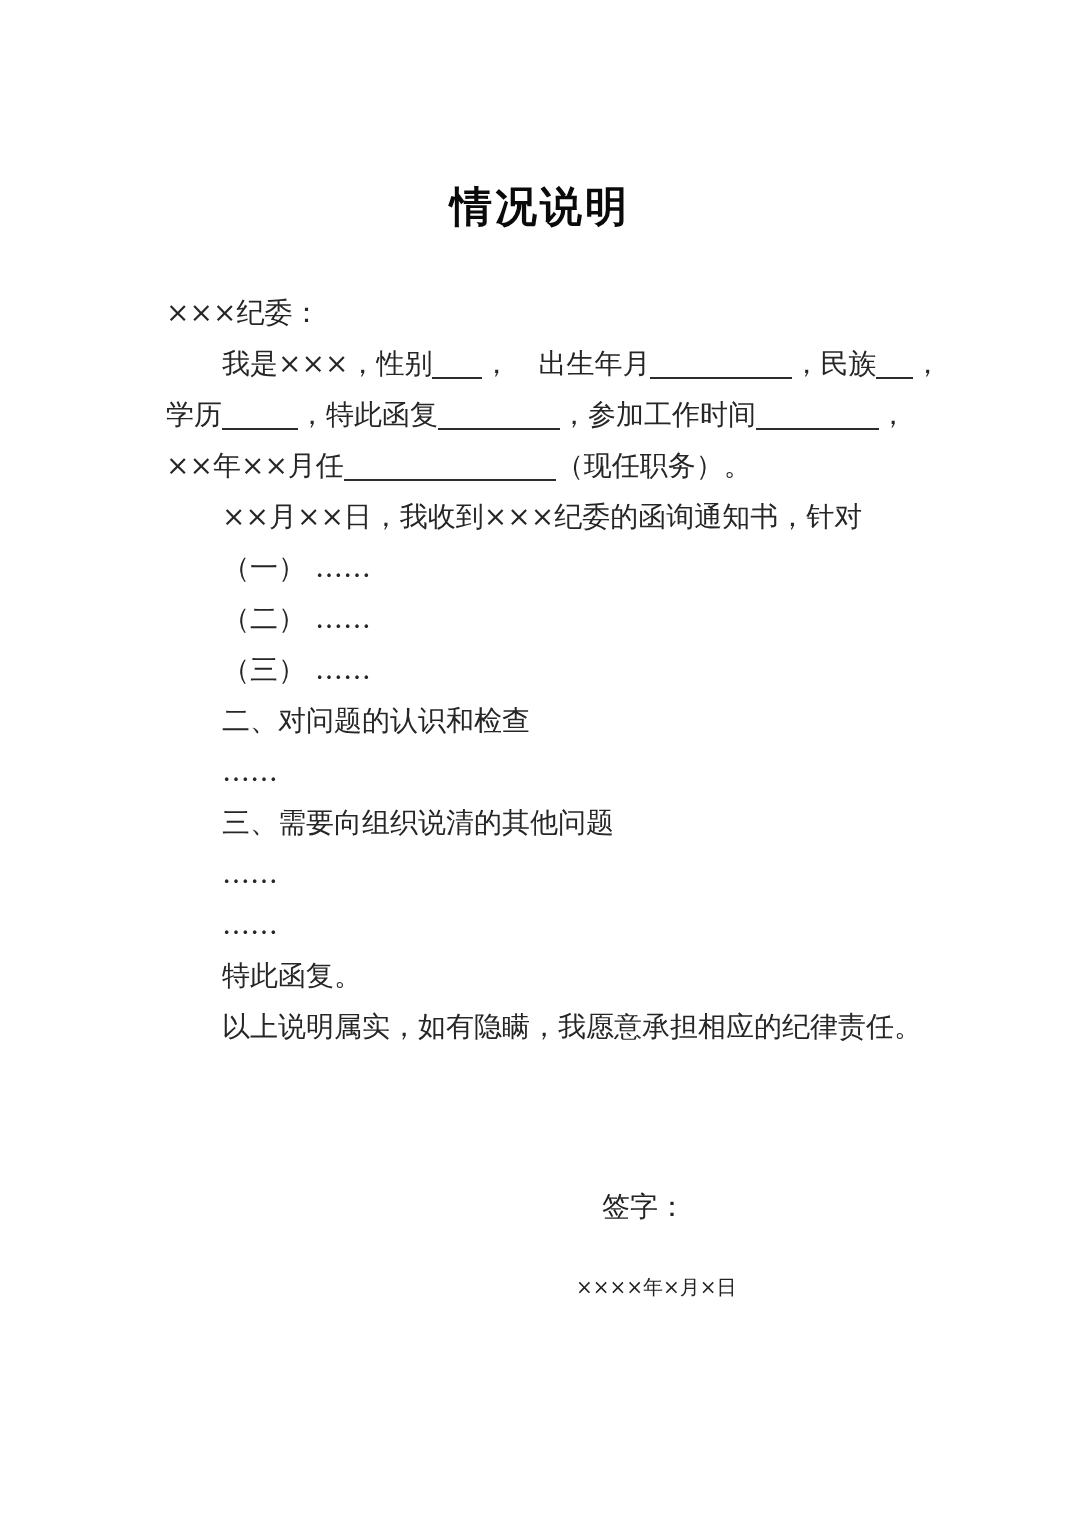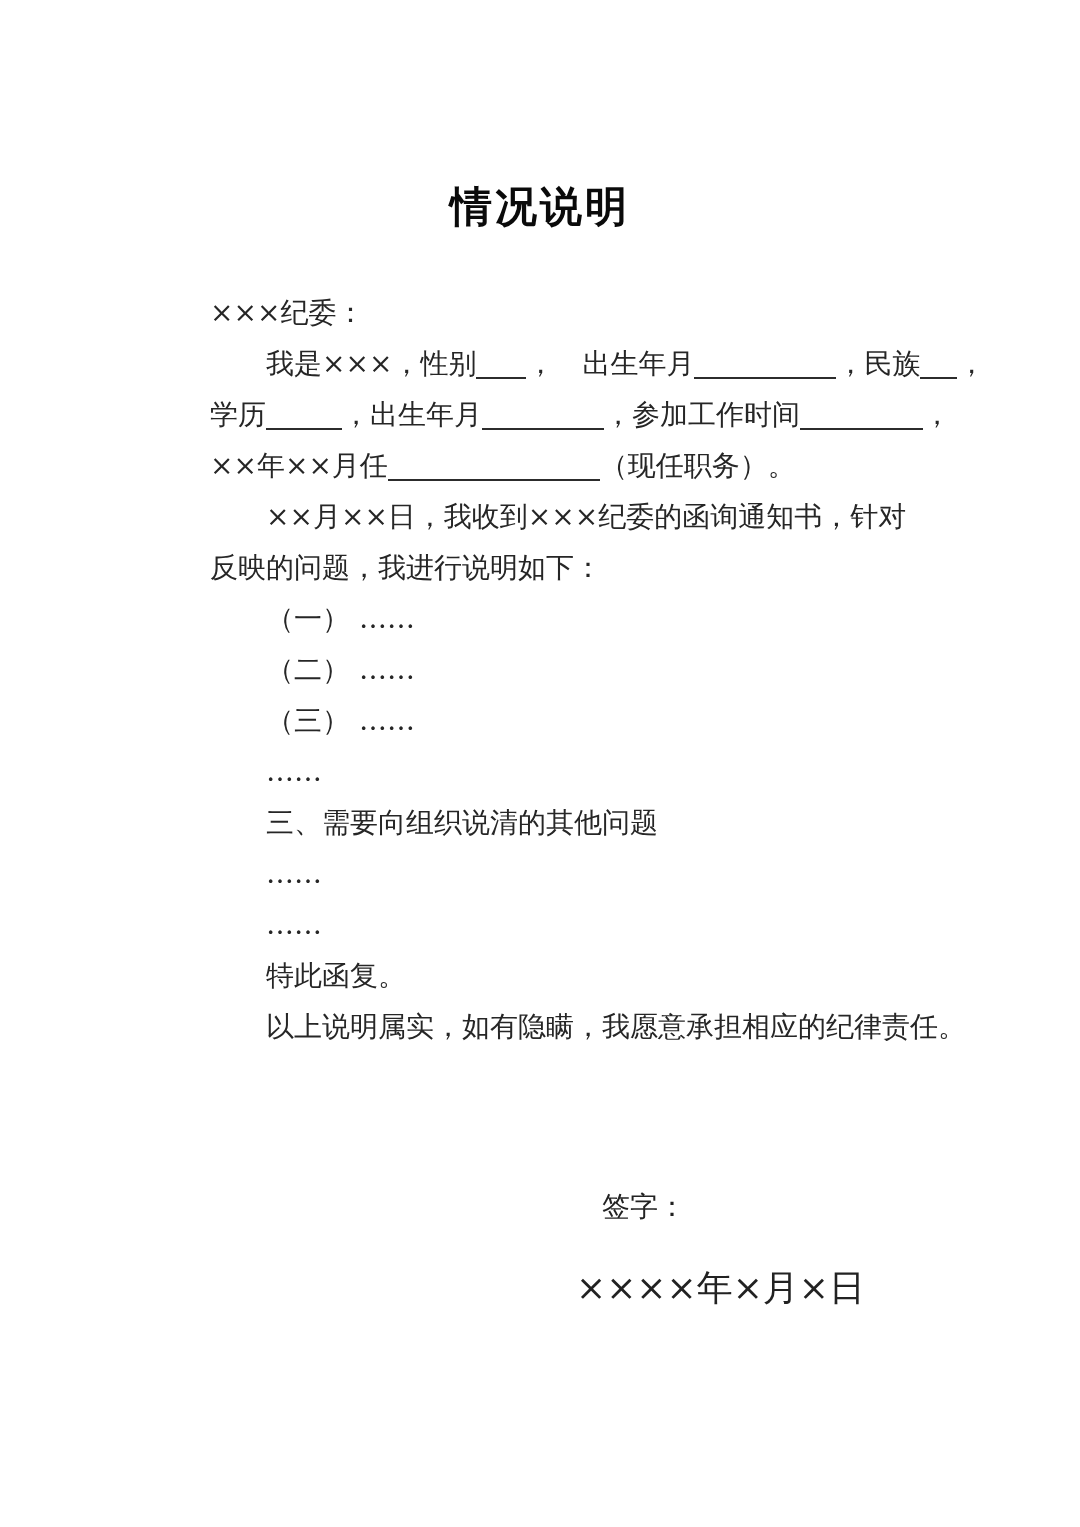--- a/index.html
+++ b/index.html
@@ -35,21 +35,20 @@
     top: 287px;
     left: 166px;
     width: 752px;
     font-size: 28px;
     color: #262626;
   }
   .line {
     height: 51px;
     line-height: 51px;
     white-space: nowrap;
-    margin-left: 44px;
   }
   .line.indent {
     padding-left: 56px;
   }
   .blank {
     display: inline-block;
     height: 1em;
     border-bottom: 2px solid #2c2c2c;
     vertical-align: -6px;
   }
@@ -58,41 +57,41 @@
     left: 602px;
     top: 1181px;
     font-size: 28px;
     line-height: 51px;
     white-space: nowrap;
   }
   .sig-date {
     position: absolute;
     left: 576px;
     top: 1262px;
-    font-size: 36px;
+    font-size: 20px;
     line-height: 51px;
     white-space: nowrap;
   }
 </style>
 </head>
 <body>
 
 <div class="page">
   <h1 class="doc-title">情况说明</h1>
 
   <div class="doc-body" id="doc-body">
       <div class="line"><span>×××纪委：</span></div>
       <div class="line indent"><span>我是×××，性别</span><span class="blank" style="width: 50px;"></span><span>，　出生年月</span><span class="blank" style="width: 142px;"></span><span>，民族</span><span class="blank" style="width: 37px;"></span><span>，</span></div>
-      <div class="line"><span>学历</span><span class="blank" style="width: 76px;"></span><span>，出生年月</span><span class="blank" style="width: 122px;"></span><span>，参加工作时间</span><span class="blank" style="width: 123px;"></span><span>，</span></div>
+      <div class="line"><span>学历</span><span class="blank" style="width: 76px;"></span><span>，特此函复</span><span class="blank" style="width: 122px;"></span><span>，参加工作时间</span><span class="blank" style="width: 123px;"></span><span>，</span></div>
       <div class="line"><span>××年××月任</span><span class="blank" style="width: 212px;"></span><span>（现任职务）。</span></div>
       <div class="line indent"><span>××月××日，我收到×××纪委的函询通知书，针对</span></div>
-      <div class="line"><span>反映的问题，我进行说明如下：</span></div>
       <div class="line indent"><span>（一） ……</span></div>
       <div class="line indent"><span>（二） ……</span></div>
       <div class="line indent"><span>（三） ……</span></div>
+      <div class="line indent"><span>二、对问题的认识和检查</span></div>
       <div class="line indent"><span>……</span></div>
       <div class="line indent"><span>三、需要向组织说清的其他问题</span></div>
       <div class="line indent"><span>……</span></div>
       <div class="line indent"><span>……</span></div>
       <div class="line indent"><span>特此函复。</span></div>
       <div class="line indent"><span>以上说明属实，如有隐瞒，我愿意承担相应的纪律责任。</span></div>
     </div>
 
   <div class="sig-label">签字：</div>
 

